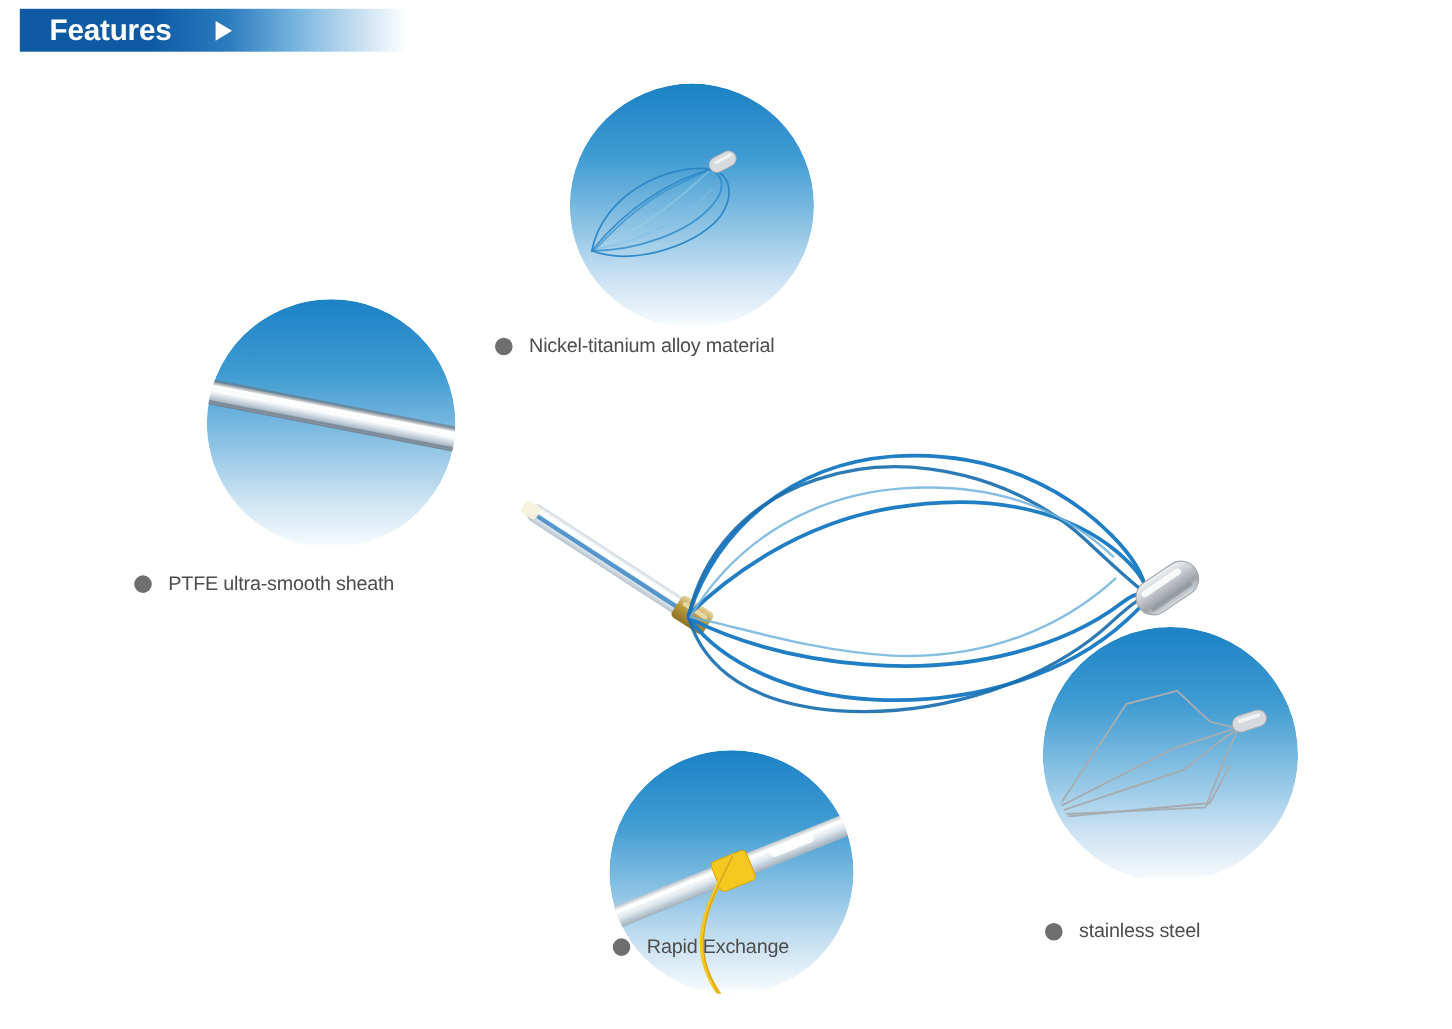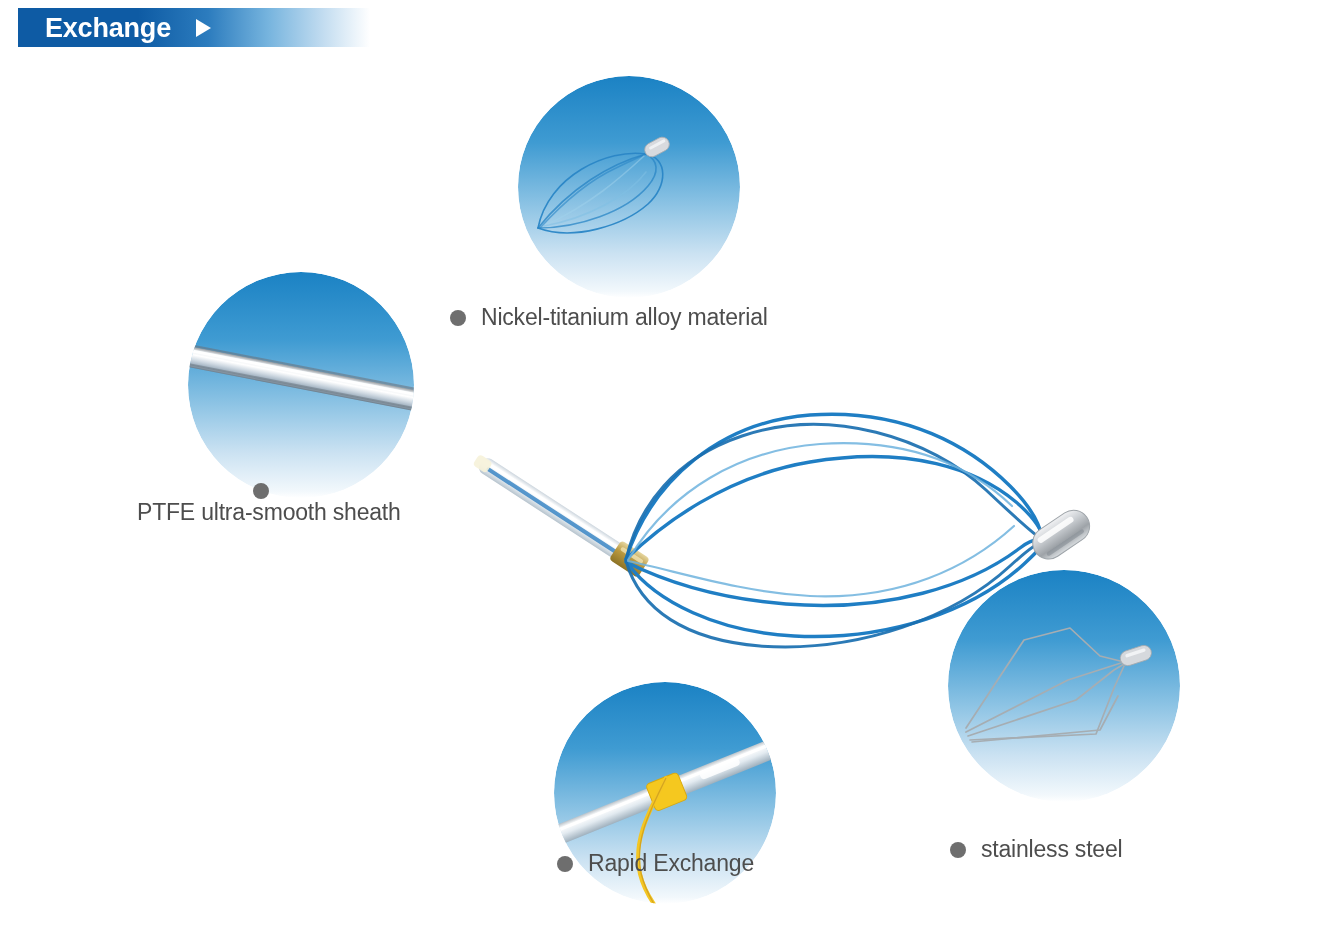--- a/index.html
+++ b/index.html
@@ -84,44 +84,44 @@
   .feature-label .bullet {
     width: 16px;
     height: 16px;
     border-radius: 50%;
     background: #6e6e6e;
     flex: none;
   }
   .feature-label .label-text {
     margin-left: 15px;
     color: #4d4d4d;
-    font-size: 23px;
+    font-size: 18px;
     font-weight: 500;
     letter-spacing: -0.2px;
   }
 
   #label-nitinol { left: 450px; top: 304px; }
-  #label-ptfe    { left: 122px; top: 483px; flex-direction: column; }
+  #label-ptfe    { left: 122px; top: 520px; }
   #label-steel   { left: 950px; top: 836px; }
   #label-rx      { left: 557px; top: 850px; }
 
   
   #main-device {
     position: absolute;
     left: 390px;
     top: 310px;
     width: 760px;
     height: 350px;
   }
 </style>
 </head>
 <body>
 
 <div id="features-banner">
-  <span class="banner-text">Exchange</span>
+  <span class="banner-text">Features</span>
   <span class="banner-arrow"></span>
 </div>
 
 <div class="feature-circle" id="circle-nitinol">
   <div class="circle-bg"></div>
   <svg class="circle-art" viewBox="0 0 222 222">
     <g fill="none" stroke="#2a86c6" stroke-width="1.6" stroke-linecap="round">
       <path d="M20,152 C30,100 90,72 128,78 C150,82 150,110 130,128 C105,150 55,165 20,152 Z" opacity="0.95"></path>
       <path d="M20,152 C52,112 92,88 128,78" opacity="0.8"></path>
       <path d="M20,152 C60,152 108,136 130,110 C142,96 140,84 128,78" opacity="0.75"></path>

